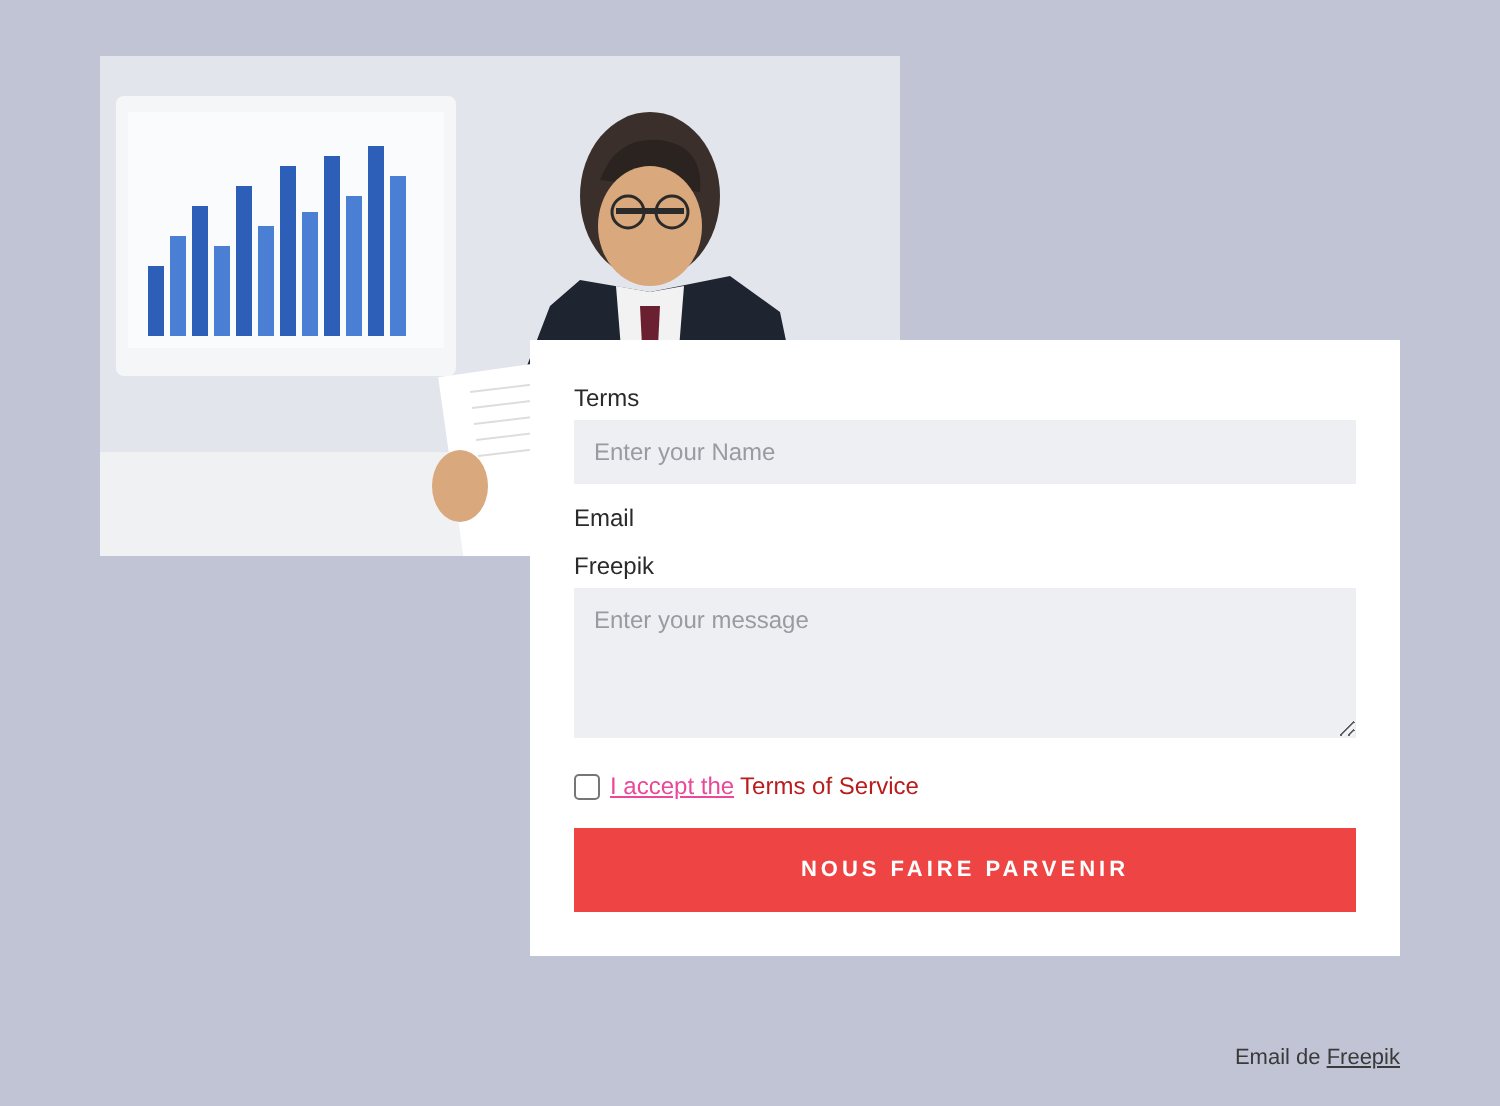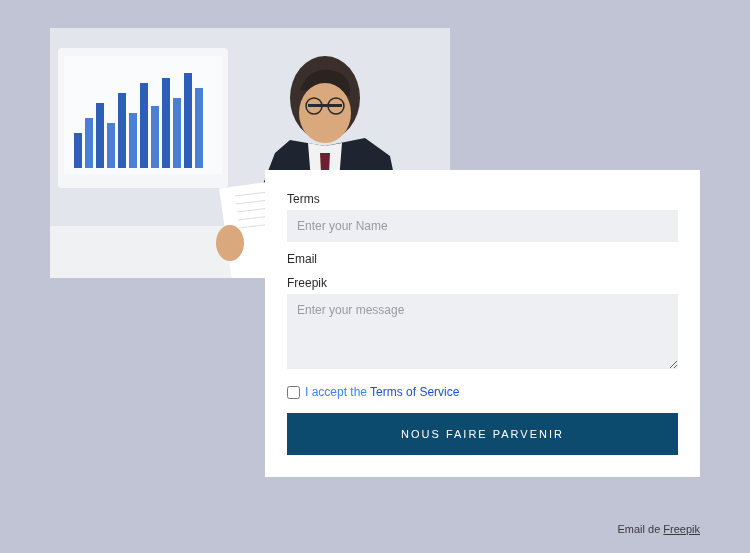--- a/index.html
+++ b/index.html
@@ -75,35 +75,36 @@
       display: flex;
       align-items: center;
       margin-top: 12px;
       margin-bottom: 14px;
       font-size: 12px;
     }
     .checkbox-row input {
       margin-right: 5px;
     }
     .checkbox-row span {
-      color: #3b82f6;
+      color: #ec4899;
+      text-decoration: underline;
     }
     .checkbox-row a {
-      color: #1d4ed8;
+      color: #b91c1c;
       text-decoration: none;
       margin-left: 3px;
     }
     .submit-btn {
       width: 100%;
       padding: 15px;
-      background: #0c4a6e;
+      background: #ef4444;
       color: #ffffff;
       border: none;
       font-size: 11px;
-      font-weight: normal;
+      font-weight: bold;
       letter-spacing: 2px;
       cursor: pointer;
       text-transform: uppercase;
     }
     .credit {
       position: absolute;
       bottom: 18px;
       right: 50px;
       font-size: 11px;
       color: #3a3a3a;

